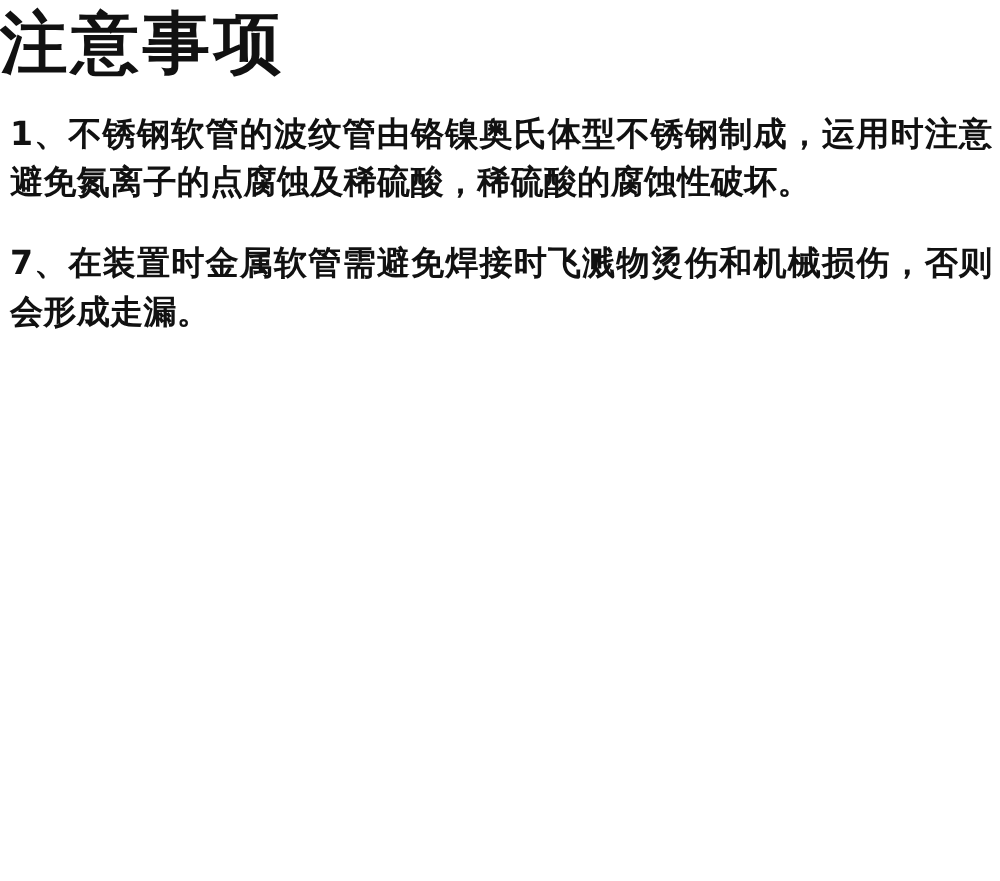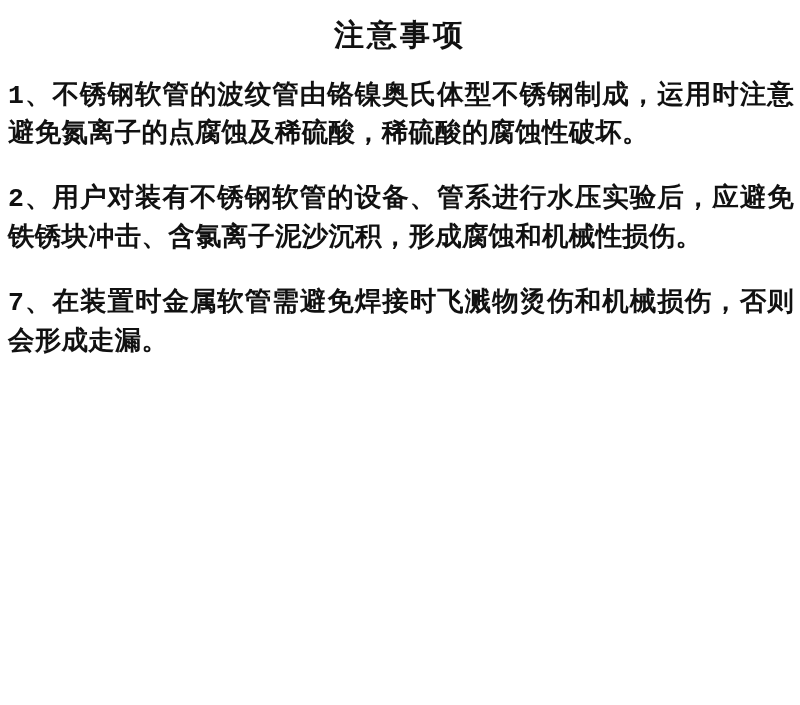--- a/index.html
+++ b/index.html
@@ -16,31 +16,30 @@
   }
   .page {
     width: 800px;
     height: 705px;
     box-sizing: border-box;
     padding: 0;
     position: relative;
     background: #ffffff;
   }
   .title {
-    text-align: center;
-    font-size: 30px;
+    text-align: left;
+    font-size: 54px;
     font-weight: bold;
     letter-spacing: 3px;
     line-height: 1.0;
-    margin: 20px 0 14px 0;
+    margin: 8px 0 14px 0;
     color: #111111;
   }
   .body-list {
     padding: 0 6px 0 8px;
-    font-family: Liberation Mono, monospace;
   }
   .item {
     font-size: 26.5px;
     font-weight: bold;
     line-height: 1.46;
     color: #111111;
     letter-spacing: 0.2px;
     margin-bottom: 4px;
     text-align: justify;
     text-justify: inter-ideograph;
@@ -49,17 +48,16 @@
 </style>
 </head>
 <body>
 
 <div class="page">
 
   <div class="title">注意事项</div>
 
   <div class="body-list">
     <p class="item">1、不锈钢软管的波纹管由铬镍奥氏体型不锈钢制成，运用时注意避免氮离子的点腐蚀及稀硫酸，稀硫酸的腐蚀性破坏。</p>
-    <p class="item">2、用户对装有不锈钢软管的设备、管系进行水压实验后，应避免铁锈块冲击、含氯离子泥沙沉积，形成腐蚀和机械性损伤。</p>
     <p class="item">7、在装置时金属软管需避免焊接时飞溅物烫伤和机械损伤，否则会形成走漏。</p>
   </div>
 
 </div>
 
 </body></html>

